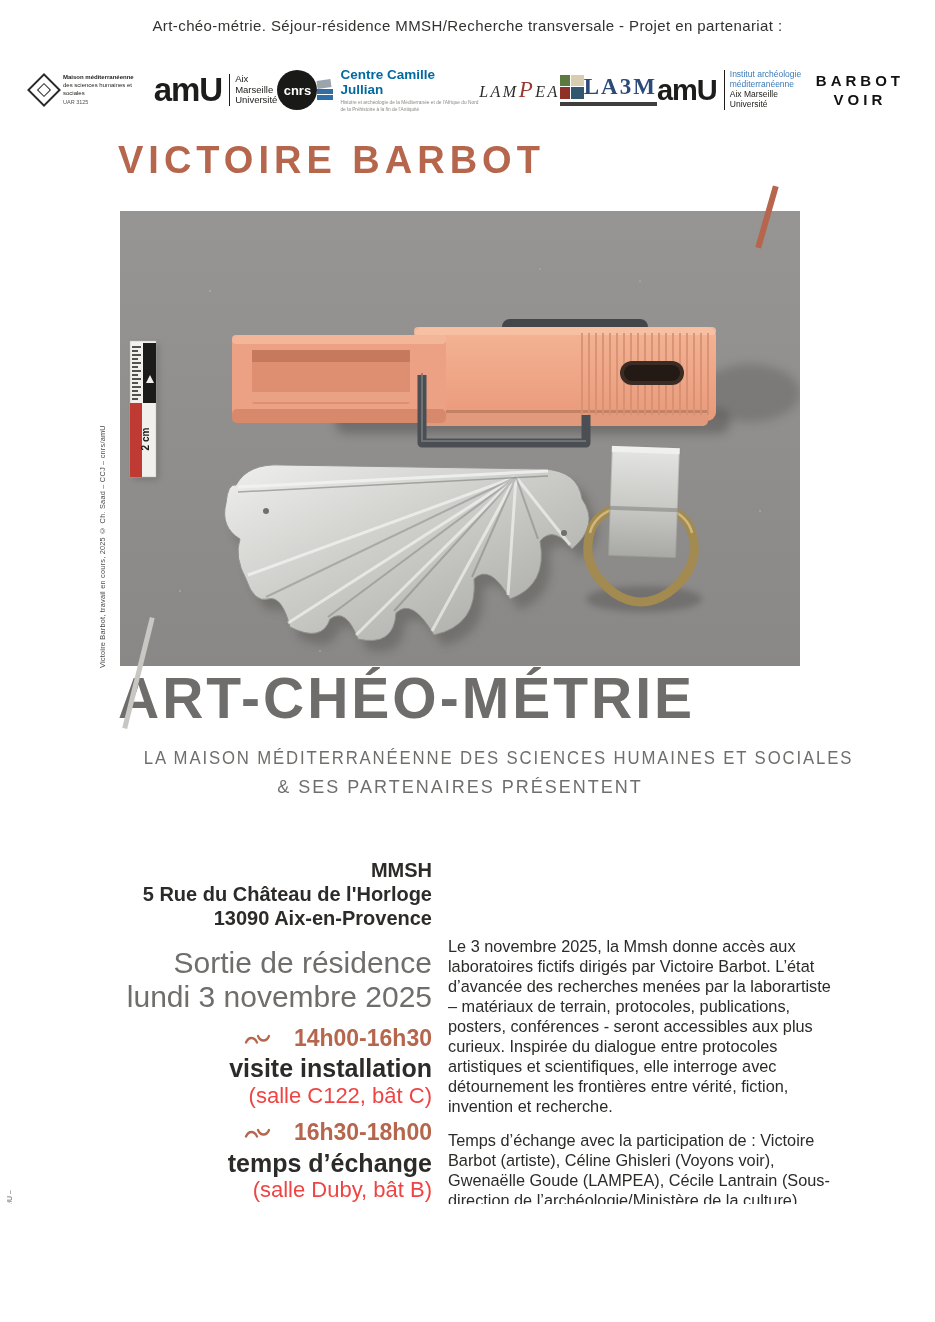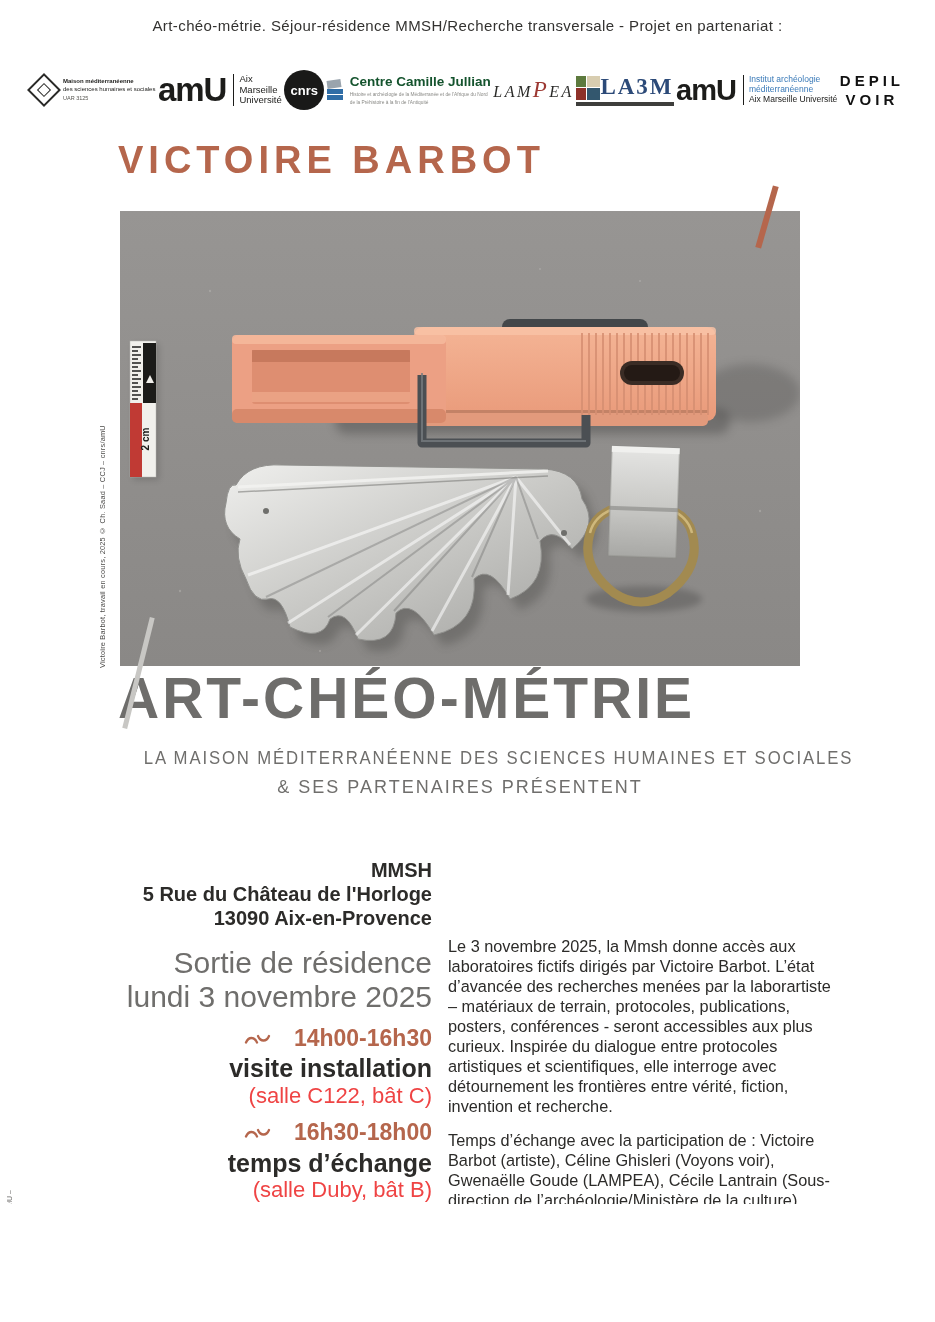--- a/index.html
+++ b/index.html
@@ -22,27 +22,27 @@
   .mmsh-l3{color:#55544f;margin-top:2px;font-size:5.5px;}
   .amu-main{font-size:33px;font-weight:600;letter-spacing:-1px;line-height:.9;}
   .amu-sub{border-left:1.5px solid #1c1c1a;padding-left:5px;font-size:9.5px;line-height:1.15;}
   .cnrs-circle{width:40px;height:40px;border-radius:50%;background:#191918;color:#fff;
                display:flex;align-items:center;justify-content:center;font-weight:700;font-size:13px;}
   .ccj-icon{display:flex;flex-direction:column;gap:1px;flex:none;}
   .ccj-icon span{display:block;}
   .ccj-b1{width:14px;height:8px;background:#9aa4ad;transform:rotate(-8deg);}
   .ccj-b2{width:16px;height:5px;background:#2f6da6;}
   .ccj-b3{width:16px;height:5px;background:#2f6da6;}
-  .ccj-main{color:#14532d;font-size:13.5px;font-weight:700;}
+  .ccj-main{color:#0369a1;font-size:13.5px;font-weight:700;}
   .ccj-sub{font-size:4.8px;color:#8a8a86;line-height:1.5;margin-top:2px;}
   .lampea-main{font-family:"Liberation Serif",serif;font-style:italic;font-size:16px;
                letter-spacing:2.5px;color:#2b2b29;}
   .lampea-main .p{color:#9c3832;font-size:23px;}
   .la3m-col{display:flex;flex-direction:column;}
-  .la3m-row{display:flex;align-items:flex-end;}
+  .la3m-row{display:flex;align-items:center;}
   .la3m-icon{width:24px;height:24px;display:grid;grid-template-columns:10px 13px;
              grid-template-rows:11px 12px;gap:1px;flex:none;}
   .la3m-icon i{display:block;}
   .la3m-q1{background:#5d7a3e;}.la3m-q2{background:#d8cdb0;}
   .la3m-q3{background:#8e3129;}.la3m-q4{background:#33576e;}
   .la3m-main{font-family:"Liberation Serif",serif;font-weight:700;font-size:23px;color:#2c4a78;letter-spacing:2px;}
   .la3m-bar{height:4px;background:#3e3e3c;margin-top:2px;}
   .vv-col{text-align:center;font-weight:800;font-size:15px;letter-spacing:4px;line-height:1.3;color:#111;}
 
   
@@ -162,21 +162,21 @@
       <span class="amu-main" style="font-size:29px">amU</span>
       <span class="amu-sub" style="font-size:8.5px">
         <span style="display:block;color:#3a7ab8">Institut archéologie</span>
         <span style="display:block;color:#3a7ab8">méditerranéenne</span>
         <span style="display:block">Aix Marseille Université</span>
       </span>
     </div>
 
     <div class="logo">
       <span class="vv-col">
-        <span style="display:block">DEPIL</span>
+        <span style="display:block">BARBOT</span>
         <span style="display:block">VOIR</span>
       </span>
     </div>
   </div>
 
   <div class="title">VICTOIRE BARBOT</div>
   <div class="t-slash"></div>
 
   <div class="photo">
     <svg width="680" height="455" viewBox="0 0 680 455" xmlns="http://www.w3.org/2000/svg">

